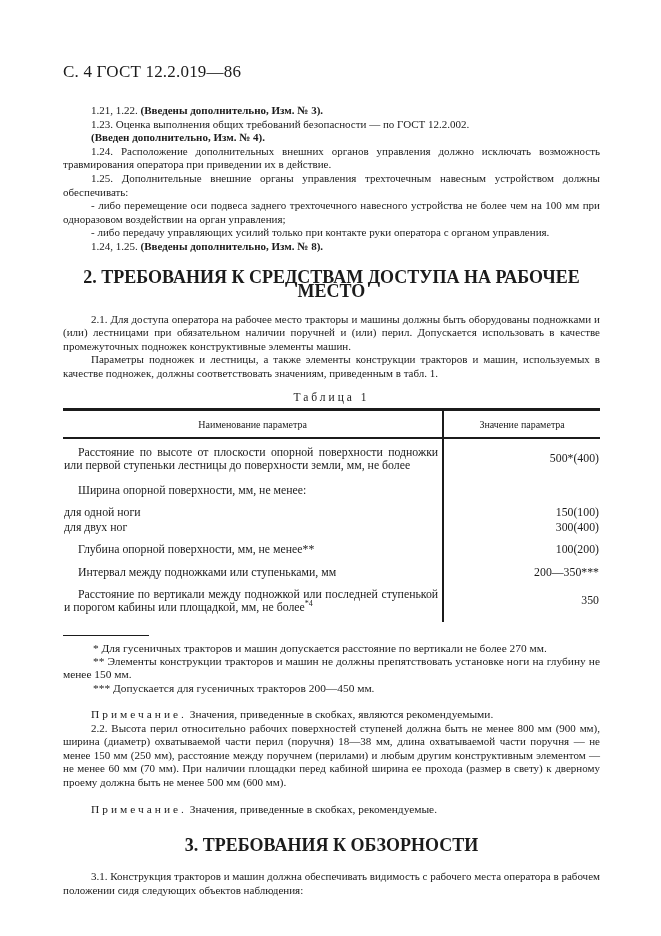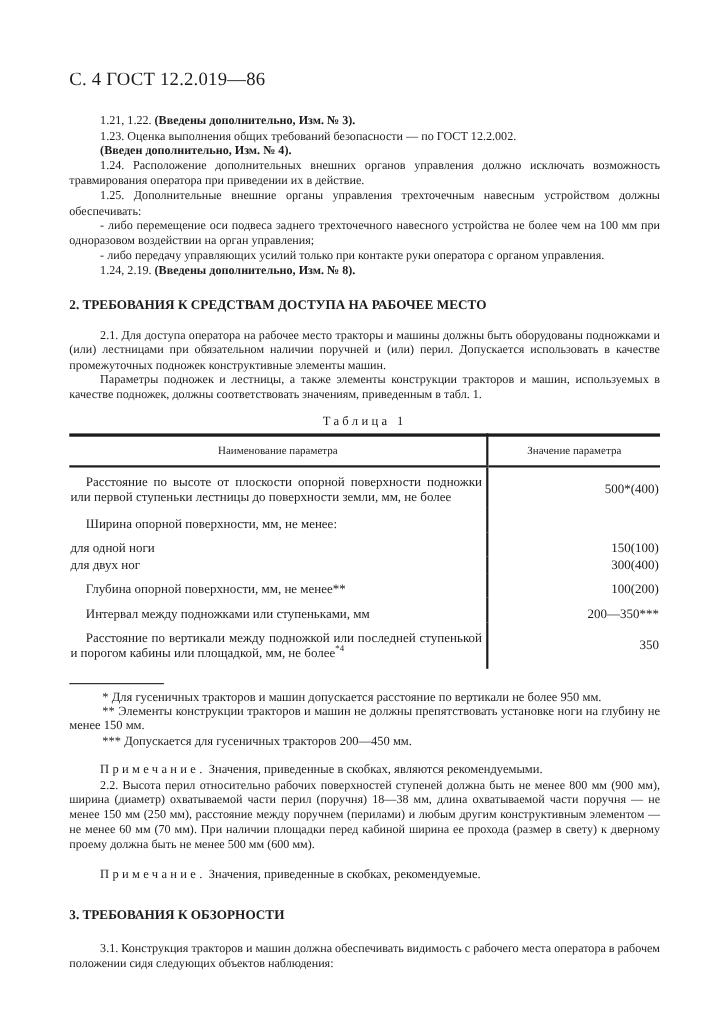--- a/index.html
+++ b/index.html
@@ -25,22 +25,23 @@
   }
   p.body {
     font-size: 11px;
     line-height: 13.6px;
     text-align: justify;
     text-indent: 28px;
     margin: 0;
   }
   .bold { font-weight: bold; }
   .section-heading {
+    text-align: center;
     font-weight: bold;
-    font-size: 12px;
+    font-size: 18px;
     line-height: 14px;
     margin: 16px 0 15px 0;
   }
   .tbl-caption {
     text-align: center;
     font-size: 11.5px;
     letter-spacing: 3px;
     margin: 10px 0 5px 0;
   }
   table.params {
@@ -118,21 +119,21 @@
   <p class="body bold">(Введен дополнительно, Изм. № 4).</p>
 
   <p class="body">1.24. Расположение дополнительных внешних органов управления должно исключать возможность травмирования оператора при приведении их в действие.</p>
 
   <p class="body">1.25. Дополнительные внешние органы управления трехточечным навесным устройством должны обеспечивать:</p>
 
   <p class="body">- либо перемещение оси подвеса заднего трехточечного навесного устройства не более чем на 100 мм при одноразовом воздействии на орган управления;</p>
 
   <p class="body">- либо передачу управляющих усилий только при контакте руки оператора с органом управления.</p>
 
-  <p class="body"><span>1.24, 2.19. </span><span class="bold">(Введены дополнительно, Изм. № 8).</span></p>
+  <p class="body"><span>1.24, 1.25. </span><span class="bold">(Введены дополнительно, Изм. № 8).</span></p>
 
   <div class="section-heading">2. ТРЕБОВАНИЯ К СРЕДСТВАМ ДОСТУПА НА РАБОЧЕЕ МЕСТО</div>
 
   <p class="body">2.1. Для доступа оператора на рабочее место тракторы и машины должны быть оборудованы подножками и (или) лестницами при обязательном наличии поручней и (или) перил. Допускается использовать в качестве промежуточных подножек конструктивные элементы машин.</p>
 
   <p class="body">Параметры подножек и лестницы, а также элементы конструкции тракторов и машин, используемых в качестве подножек, должны соответствовать значениям, приведенным в табл. 1.</p>
 
   <div class="tbl-caption">Таблица 1</div>
 
   <table class="params">
@@ -173,21 +174,21 @@
       </tr>
       <tr class="r7">
         <td class="name"><span>Расстояние по вертикали между подножкой или последней ступенькой и порогом кабины или площадкой, мм, не более</span><sup>*4</sup></td>
         <td class="val">350</td>
       </tr>
     </tbody>
   </table>
 
   <div class="fn-sep"></div>
 
-  <p class="footnote">* Для гусеничных тракторов и машин допускается расстояние по вертикали не более 950 мм.</p>
+  <p class="footnote">* Для гусеничных тракторов и машин допускается расстояние по вертикали не более 270 мм.</p>
   <p class="footnote">** Элементы конструкции тракторов и машин не должны препятствовать установке ноги на глубину не менее 150 мм.</p>
   <p class="footnote">*** Допускается для гусеничных тракторов 200—450 мм.</p>
 
   <p class="note"><span class="note-label">Примечание.</span><span> Значения, приведенные в скобках, являются рекомендуемыми.</span></p>
 
   <p class="body mt8">2.2. Высота перил относительно рабочих поверхностей ступеней должна быть не менее 800 мм (900 мм), ширина (диаметр) охватываемой части перил (поручня) 18—38 мм, длина охватываемой части поручня — не менее 150 мм (250 мм), расстояние между поручнем (перилами) и любым другим конструктивным элементом — не менее 60 мм (70 мм). При наличии площадки перед кабиной ширина ее прохода (размер в свету) к дверному проему должна быть не менее 500 мм (600 мм).</p>
 
   <p class="note"><span class="note-label">Примечание.</span><span> Значения, приведенные в скобках, рекомендуемые.</span></p>
 
   <div class="section-heading h3-gap">3. ТРЕБОВАНИЯ К ОБЗОРНОСТИ</div>

